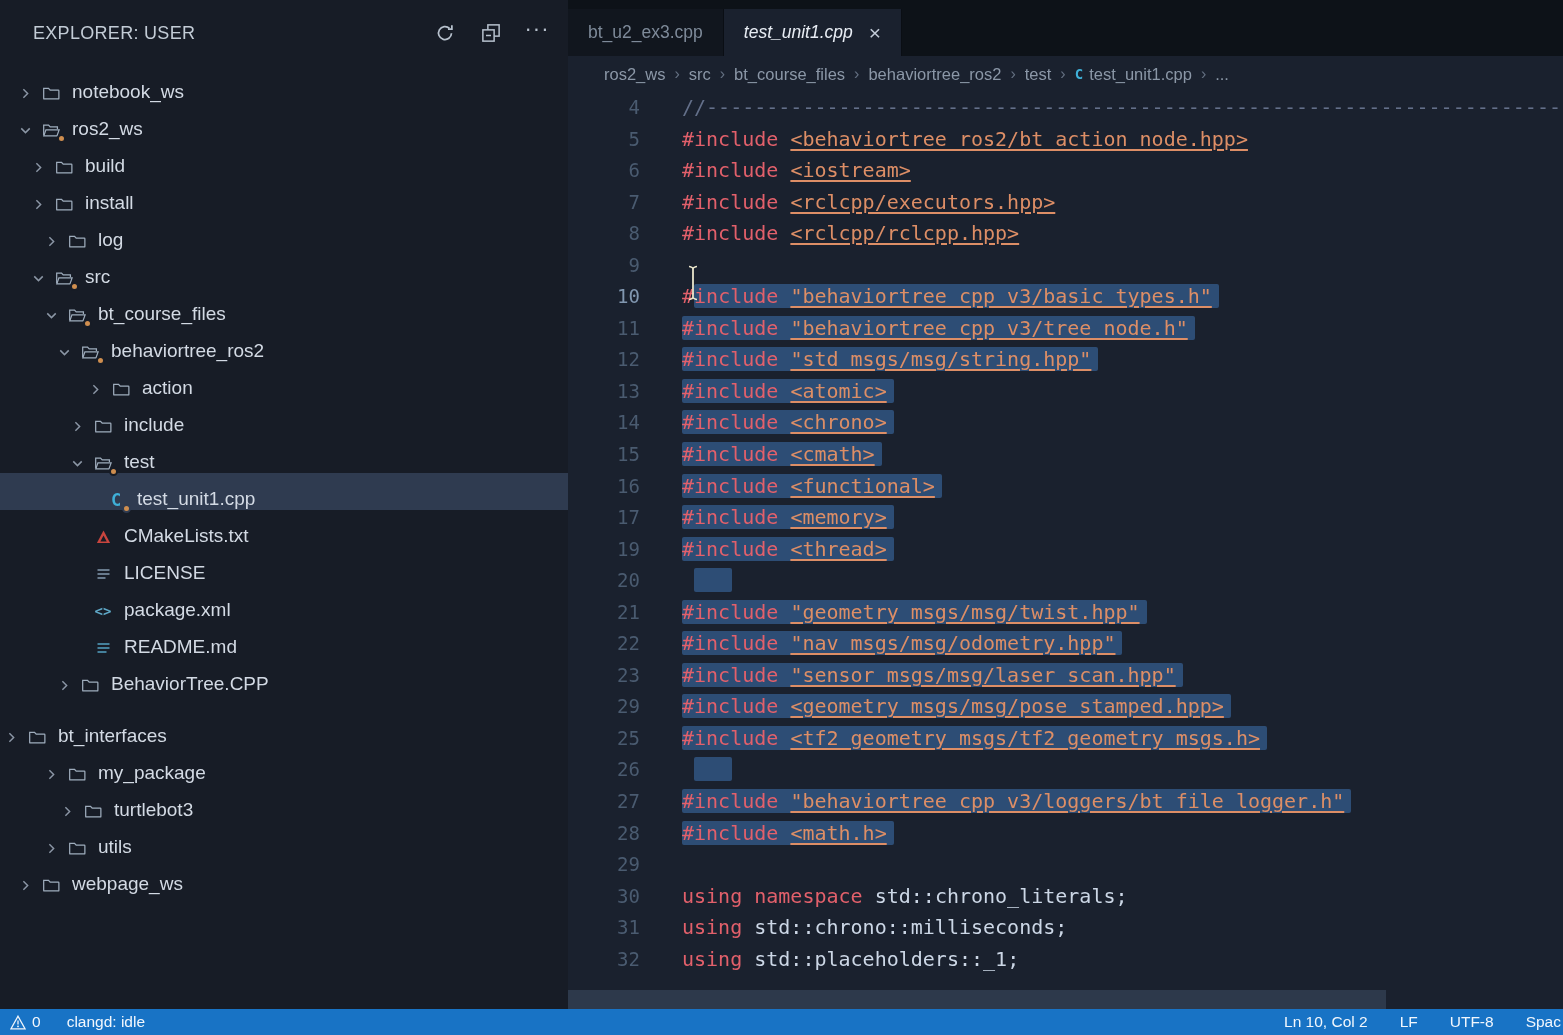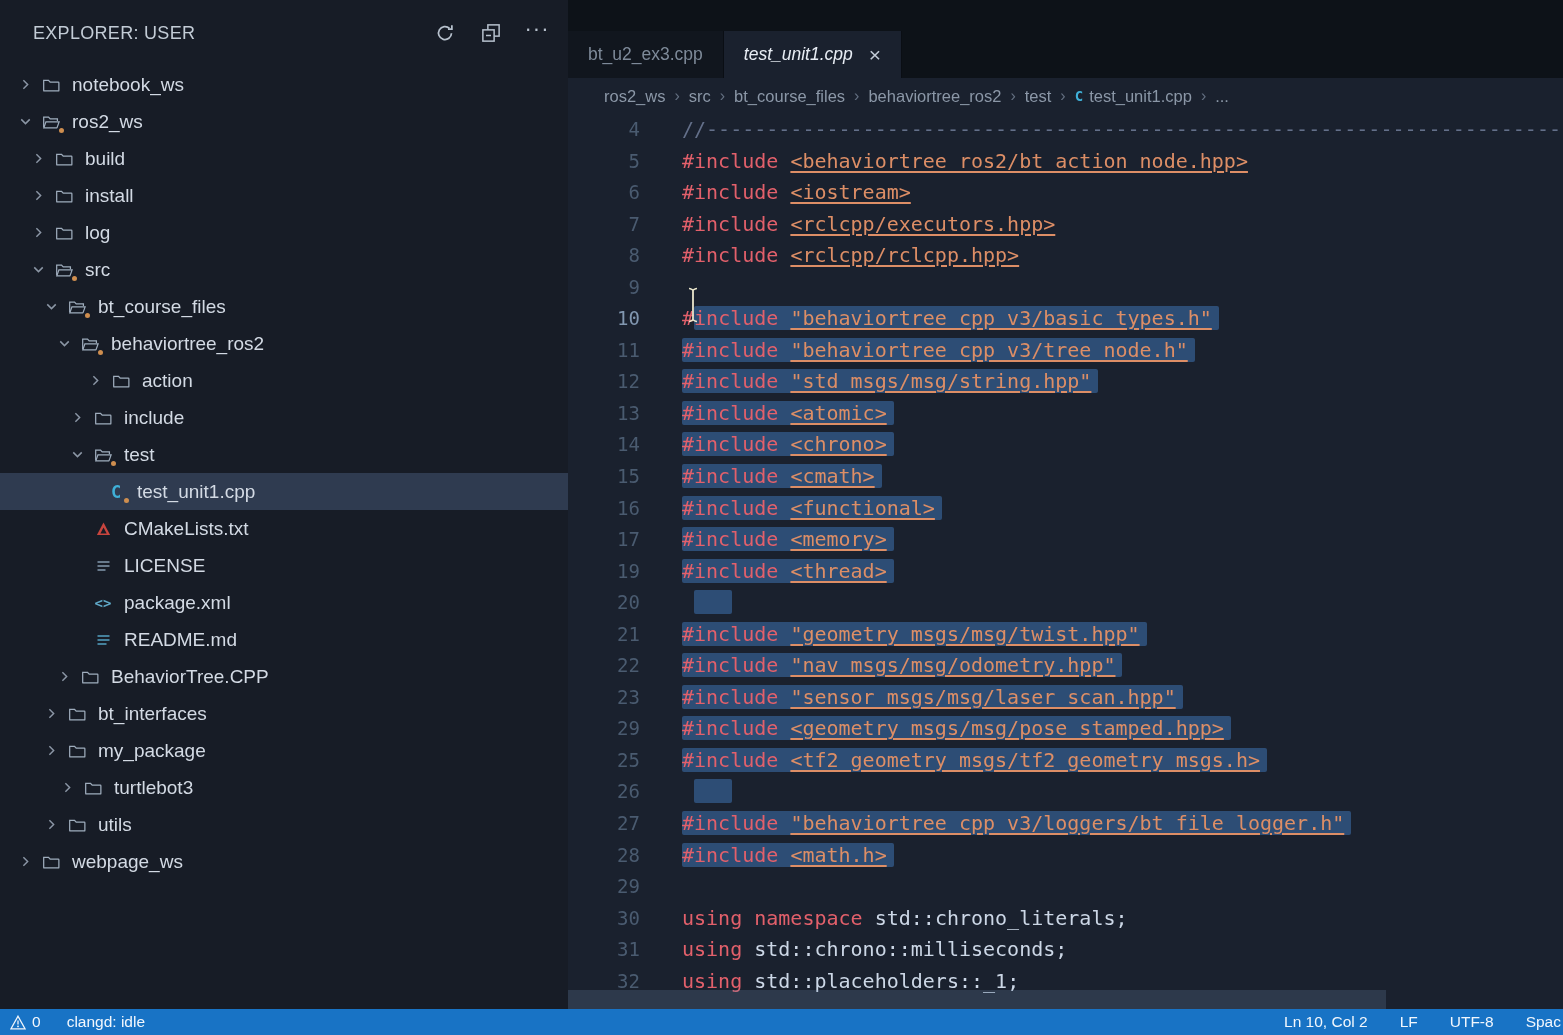--- a/index.html
+++ b/index.html
@@ -12,34 +12,34 @@
   .main { flex:1; display:flex; min-height:0; }
 
   
   .sidebar { width:568px; flex:none; background:var(--sidebar-bg,#171c26); display:flex; flex-direction:column; }
   .sb-header { height:66px; flex:none; display:flex; align-items:center; padding:0 20px 0 33px; }
   .sb-title { font-size:18px; color:#c3ccd6; letter-spacing:.3px; white-space:nowrap; }
   .sb-actions { margin-left:auto; display:flex; gap:24px; align-items:center; color:#b7c1cd; }
   .sb-action { width:22px; height:22px; display:flex; align-items:center; justify-content:center; cursor:pointer; }
   .sb-action.more { font-size:22px; letter-spacing:1px; line-height:10px; padding-bottom:8px; }
   .tree { flex:1; overflow:hidden; }
-  .tree-row { height:37px; display:flex; align-items:center; color:#d3dae4; font-size:19px; cursor:pointer; white-space:nowrap; }
+  .tree-row { height:37px; display:flex; align-items:flex-end; color:#d3dae4; font-size:19px; cursor:pointer; white-space:nowrap; }
   .tree-row.selected { background:var(--selected-row,#2f3b50); }
   .twisty { width:22px; height:20px; flex:none; display:flex; align-items:center; justify-content:center; color:#8b96a5; }
   .twisty.expanded svg { transform:rotate(90deg); }
   .ficon { width:22px; height:20px; margin:0 8px 0 4px; position:relative; flex:none; color:#9fadbd; display:flex; align-items:center; justify-content:center; }
   .badge { position:absolute; right:-4px; bottom:-3px; width:9px; height:9px; border-radius:50%; background:var(--badge,#cf8e4f); border:2px solid var(--sidebar-bg,#171c26); }
   .tree-row.selected .badge { border-color:var(--selected-row,#2f3b50); }
   .tree-label { margin-left:2px; }
   .cpp-glyph { color:#3fb0d8; font-weight:700; font-size:17px; font-family:"DejaVu Sans Mono",monospace; }
   .xml-glyph { color:#5fa8c7; font-weight:700; font-size:14px; font-family:"DejaVu Sans Mono",monospace; }
 
   
   .editor { flex:1; min-width:0; display:flex; flex-direction:column; background:var(--editor-bg,#1a212e); position:relative; }
-  .tabstrip { height:78px; flex:none; background:var(--tabstrip-bg,#0d1218); display:flex; align-items:flex-end; }
+  .tabstrip { height:56px; flex:none; background:var(--tabstrip-bg,#0d1218); display:flex; align-items:flex-end; }
   .tab { height:47px; display:flex; align-items:center; padding:0 20px; font-size:17.5px; background:#11161e; color:#7e8a99; border-right:1px solid #0a0e14; cursor:pointer; white-space:nowrap; }
   .tab.active { background:var(--editor-bg,#1a212e); color:#e8edf4; font-style:italic; }
   .tab-close { margin-left:16px; font-size:21px; color:#c2cbd7; font-style:normal; cursor:pointer; }
   .breadcrumbs { height:36px; flex:none; display:flex; align-items:center; padding-left:36px; font-size:16.5px; color:#8b97a7; gap:9px; white-space:nowrap; overflow:hidden; }
   .bc-item { display:flex; align-items:center; cursor:pointer; }
   .bc-sep { color:#636f80; font-size:16px; }
   .bc-cpp { color:#3fb0d8; font-weight:700; font-size:14px; margin-right:6px; font-family:"DejaVu Sans Mono",monospace; }
 
   .code { flex:1; position:relative; overflow:hidden; }
   .code-line { display:flex; height:31.55px; line-height:31.55px; font-family:"DejaVu Sans Mono",monospace; font-size:20px; white-space:pre; }
@@ -137,21 +137,21 @@
               <path d="M6 4l4 4-4 4" fill="none" stroke="currentColor" stroke-width="1.4"></path>
             </svg>
           </span>
           <span class="ficon">
             <svg width="20" height="18" viewBox="0 0 16 16">
               <path d="M1.5 3.8h4.3l1.5 1.7h7.2c.3 0 .5.2.5.5v6.8c0 .3-.2.5-.5.5H2c-.3 0-.5-.2-.5-.5V3.8z" fill="none" stroke="currentColor" stroke-width="1.1"></path>
             </svg>
           </span>
           <span class="tree-label">install</span>
         </div>
-        <div class="tree-row" style="padding-left: 27px;">
+        <div class="tree-row" style="padding-left: 40px;">
           <span class="twisty">
             <svg width="17" height="17" viewBox="0 0 16 16">
               <path d="M6 4l4 4-4 4" fill="none" stroke="currentColor" stroke-width="1.4"></path>
             </svg>
           </span>
           <span class="ficon">
             <svg width="20" height="18" viewBox="0 0 16 16">
               <path d="M1.5 3.8h4.3l1.5 1.7h7.2c.3 0 .5.2.5.5v6.8c0 .3-.2.5-.5.5H2c-.3 0-.5-.2-.5-.5V3.8z" fill="none" stroke="currentColor" stroke-width="1.1"></path>
             </svg>
           </span>
@@ -296,21 +296,21 @@
               <path d="M6 4l4 4-4 4" fill="none" stroke="currentColor" stroke-width="1.4"></path>
             </svg>
           </span>
           <span class="ficon">
             <svg width="20" height="18" viewBox="0 0 16 16">
               <path d="M1.5 3.8h4.3l1.5 1.7h7.2c.3 0 .5.2.5.5v6.8c0 .3-.2.5-.5.5H2c-.3 0-.5-.2-.5-.5V3.8z" fill="none" stroke="currentColor" stroke-width="1.1"></path>
             </svg>
           </span>
           <span class="tree-label">BehaviorTree.CPP</span>
         </div>
-        <div class="tree-row" style="padding-left: 40px;">
+        <div class="tree-row" style=" margin-top: 15px;">
           <span class="twisty">
             <svg width="17" height="17" viewBox="0 0 16 16">
               <path d="M6 4l4 4-4 4" fill="none" stroke="currentColor" stroke-width="1.4"></path>
             </svg>
           </span>
           <span class="ficon">
             <svg width="20" height="18" viewBox="0 0 16 16">
               <path d="M1.5 3.8h4.3l1.5 1.7h7.2c.3 0 .5.2.5.5v6.8c0 .3-.2.5-.5.5H2c-.3 0-.5-.2-.5-.5V3.8z" fill="none" stroke="currentColor" stroke-width="1.1"></path>
             </svg>
           </span>

